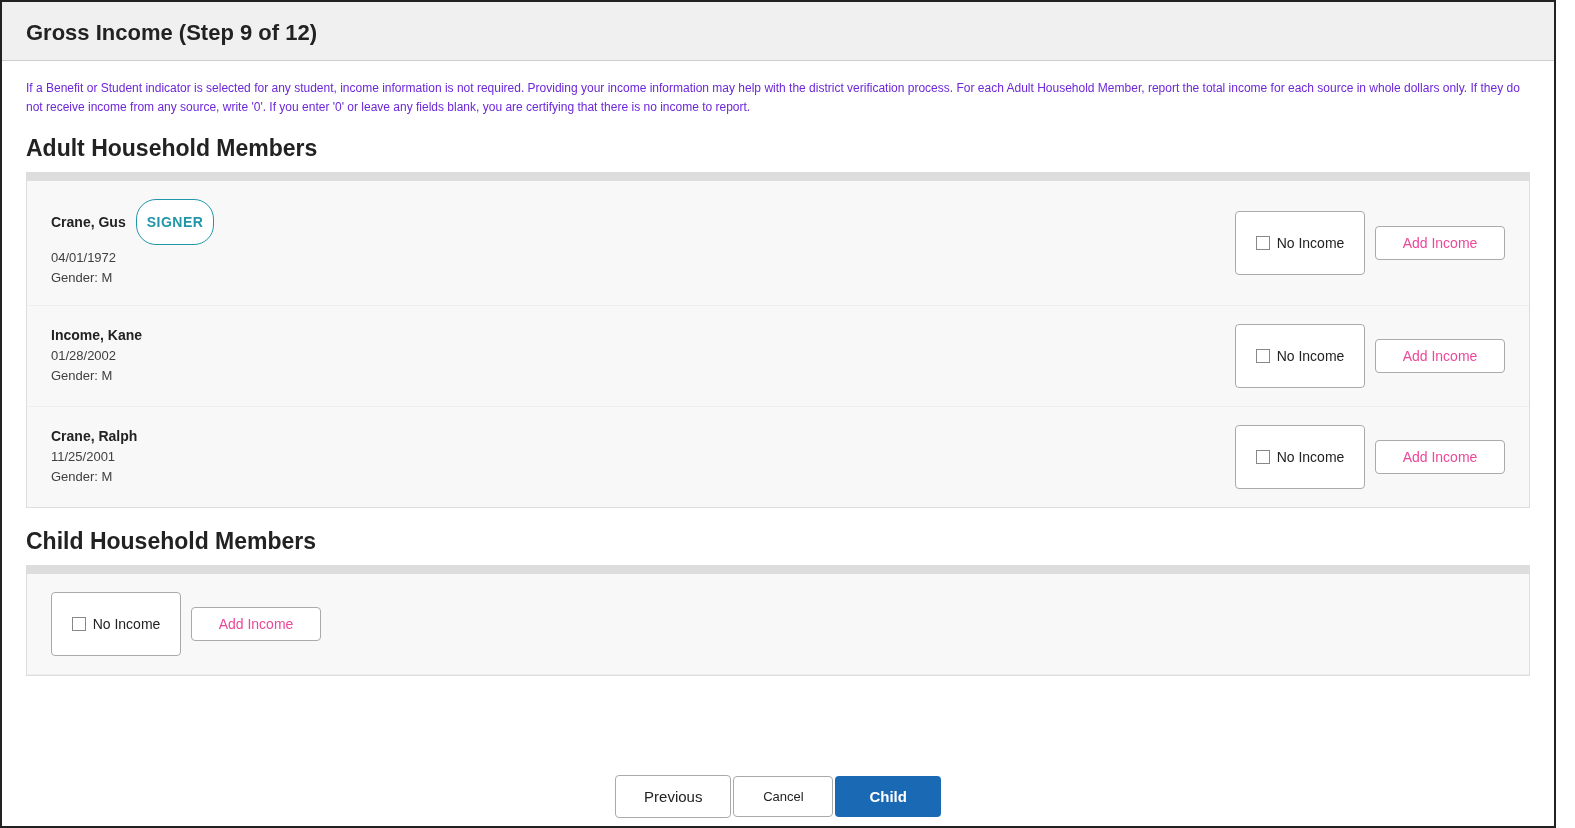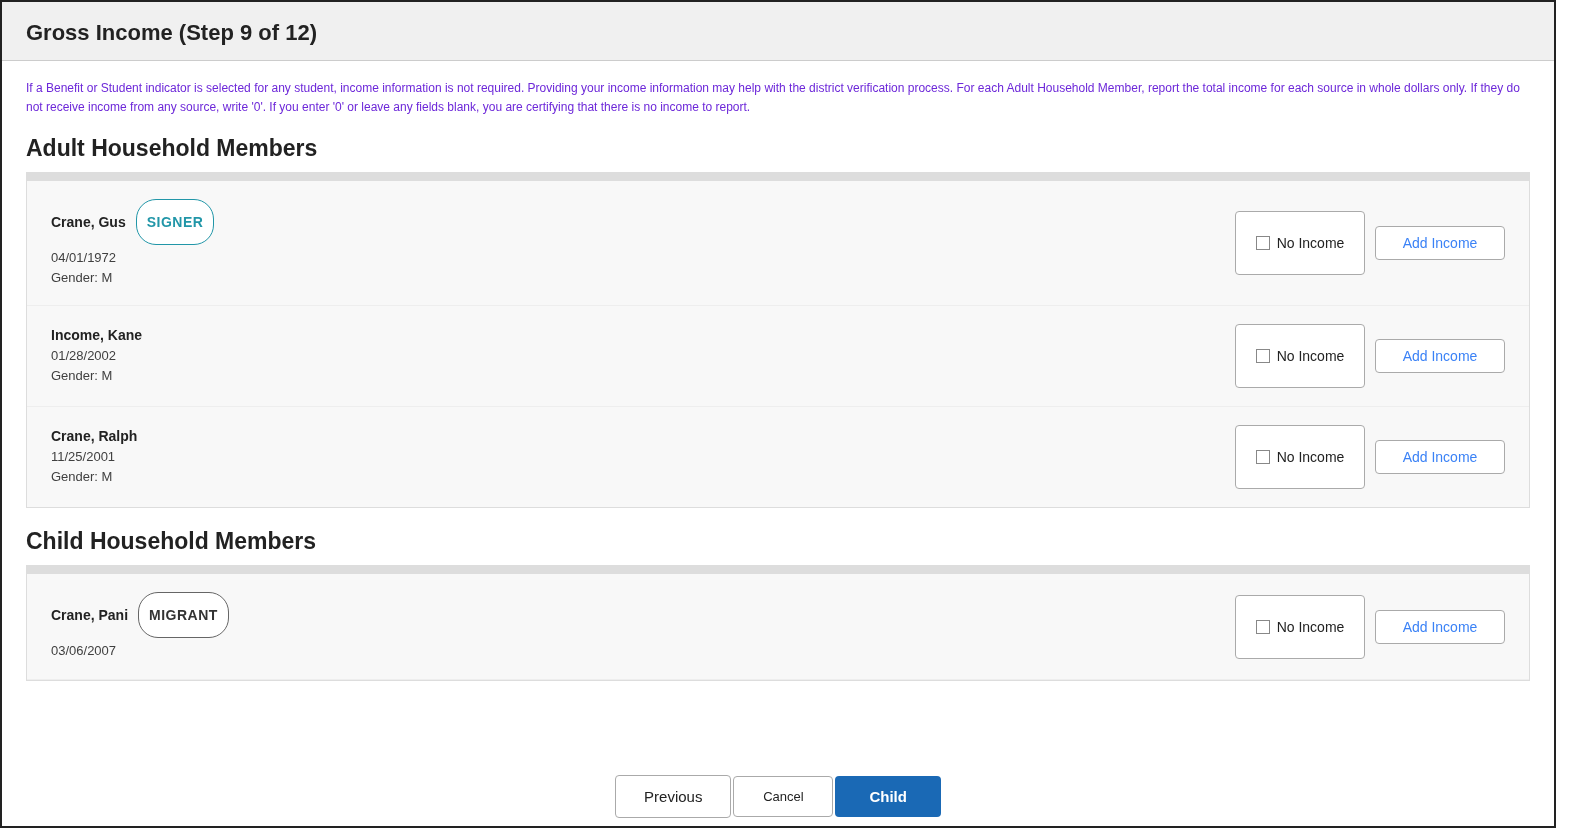--- a/index.html
+++ b/index.html
@@ -132,21 +132,21 @@
       background: #fff;
       flex-shrink: 0;
     }
     .add-income-btn {
       border: 1px solid #aaa;
       background: #fff;
       border-radius: 4px;
       padding: 8px 22px;
       font-size: 14px;
       cursor: pointer;
-      color: #3b82f6;
+      color: #ec4899;
       min-width: 130px;
       text-align: center;
     }
     .footer-nav {
       display: flex;
       justify-content: center;
       align-items: center;
       gap: 2px;
       padding: 18px 0 8px 0;
       background: #fff;
@@ -273,27 +273,20 @@
 
     </div>
 
     <div class="child-section">
       <div class="section-title">Child Household Members</div>
 
       <div class="members-scroll-area-child">
         <div class="scroll-top-bar"></div>
 
         <div class="child-member-row">
-          <div class="member-info">
-            <div class="member-name-row">
-              <span class="member-name">Crane, Pani</span>
-              <span class="badge migrant">MIGRANT</span>
-            </div>
-            <span class="member-dob">03/06/2007</span>
-          </div>
           <div class="member-actions">
             <button class="no-income-btn">
               <span class="no-income-checkbox"></span>
               <span>No Income</span>
             </button>
             <button class="add-income-btn">Add Income</button>
           </div>
         </div>
 
       </div>

